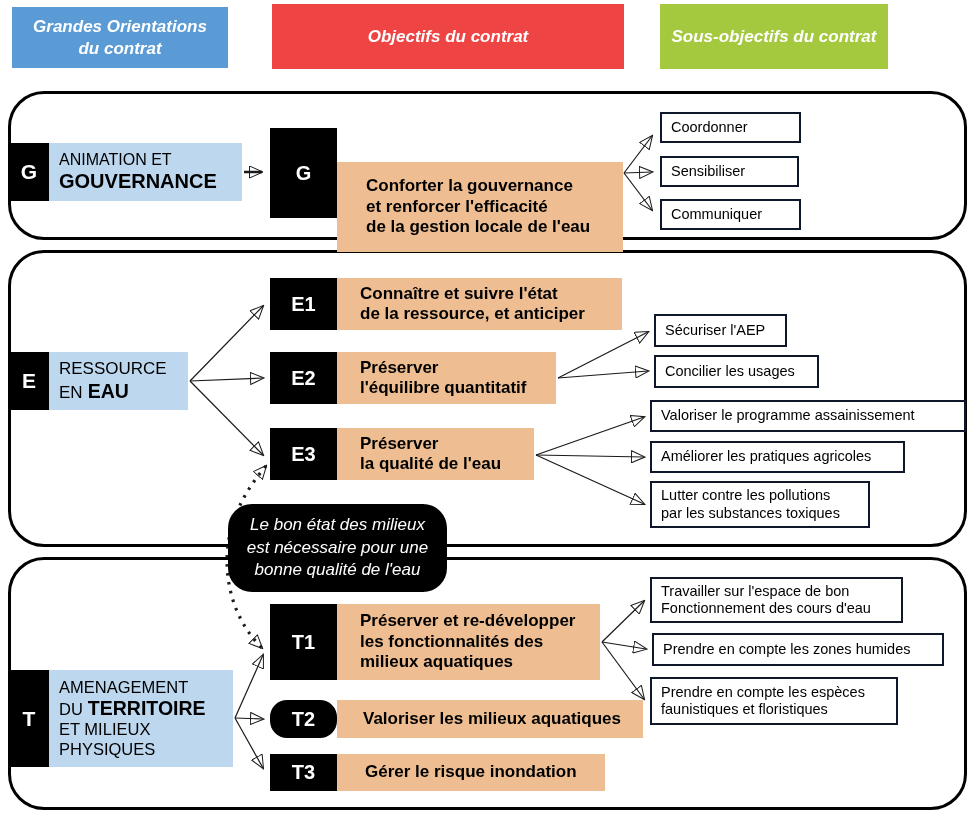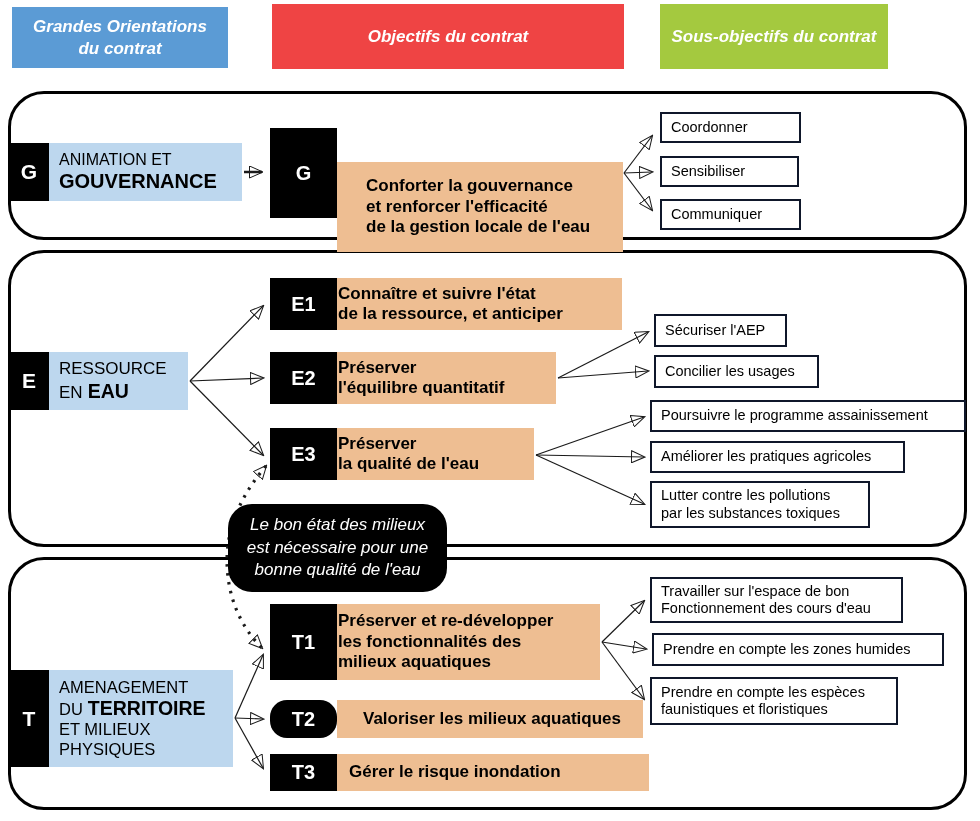--- a/index.html
+++ b/index.html
@@ -33,21 +33,21 @@
   .orient .bold-part{font-weight:bold;font-size:19.5px;margin-left:5px;}
   
   .code{
     background:#000;color:#fff;font-weight:bold;font-size:20px;
     display:flex;align-items:center;justify-content:center;z-index:11;
   }
   
   .obj{
     background:#EEBE92;font-weight:bold;font-size:17px;line-height:1.2;
     display:flex;flex-direction:column;justify-content:center;
-    padding-left:1px;white-space:pre-line;z-index:11;
+    padding-left:23px;white-space:pre-line;z-index:11;
   }
   .obj.pad-wide{padding-left:29px;margin-top:34px;}
   
   .sub{
     background:#fff;border:2px solid #0f172a;font-size:14.5px;line-height:1.18;
     display:flex;flex-direction:column;justify-content:center;
     padding-left:9px;white-space:pre-line;z-index:11;
   }
   
   .note{
@@ -100,21 +100,21 @@
   <div class="abs code" style="left:270px;top:352px;width:67px;height:52px;">E2</div>
   <div class="abs obj" style="left:337px;top:352px;width:219px;height:52px;">Préserver
 l'équilibre quantitatif</div>
 
   <div class="abs code" style="left:270px;top:428px;width:67px;height:52px;">E3</div>
   <div class="abs obj" style="left:337px;top:428px;width:197px;height:52px;">Préserver
 la qualité de l'eau</div>
 
   <div class="abs sub" style="left:654px;top:314px;width:133px;height:33px;">Sécuriser l'AEP</div>
   <div class="abs sub" style="left:654px;top:355px;width:165px;height:33px;">Concilier les usages</div>
-  <div class="abs sub" style="left:650px;top:400px;width:316px;height:32px;">Poursuivre le programme assainissement</div>
+  <div class="abs sub" style="left:650px;top:400px;width:316px;height:32px;">Valoriser le programme assainissement</div>
   <div class="abs sub" style="left:650px;top:441px;width:255px;height:32px;">Améliorer les pratiques agricoles</div>
   <div class="abs sub" style="left:650px;top:481px;width:220px;height:47px;">Lutter contre les pollutions
 par les substances toxiques</div>
 
   <div class="abs note" style="left:228px;top:504px;width:219px;height:88px;">Le bon état des milieux
 est nécessaire pour une
 bonne qualité de l'eau</div>
 
   <div class="abs tab" style="left:9px;top:670px;width:40px;height:97px;">T</div>
   <div class="abs orient" style="left:49px;top:670px;width:184px;height:97px;font-size:16.5px;">
@@ -128,21 +128,21 @@
 
   <div class="abs code" style="left:270px;top:604px;width:67px;height:76px;">T1</div>
   <div class="abs obj" style="left:337px;top:604px;width:263px;height:76px;">Préserver et re-développer
 les fonctionnalités des
 milieux aquatiques</div>
 
   <div class="abs code" style="left:270px;top:700px;width:67px;height:38px;border-radius:17px;">T2</div>
   <div class="abs obj" style="left:337px;top:700px;width:306px;height:38px;padding-left:26px;">Valoriser les milieux aquatiques</div>
 
   <div class="abs code" style="left:270px;top:754px;width:67px;height:37px;">T3</div>
-  <div class="abs obj" style="left:337px;top:754px;width:312px;height:37px;padding-left:12px;">Gérer le risque inondation</div>
+  <div class="abs obj" style="left:337px;top:754px;width:268px;height:37px;padding-left:28px;">Gérer le risque inondation</div>
 
   <div class="abs sub" style="left:650px;top:577px;width:253px;height:46px;">Travailler sur l'espace de bon
 Fonctionnement des cours d'eau</div>
   <div class="abs sub" style="left:652px;top:633px;width:292px;height:33px;">Prendre en compte les zones humides</div>
   <div class="abs sub" style="left:650px;top:677px;width:248px;height:48px;">Prendre en compte les espèces
 faunistiques et floristiques</div>
 
   <svg id="arrows" width="980" height="821" viewBox="0 0 980 821">
     <defs>
       <marker id="ah" markerUnits="userSpaceOnUse" markerWidth="15" markerHeight="13" viewBox="0 0 15 13" refX="13" refY="6.5" orient="auto-start-reverse">

